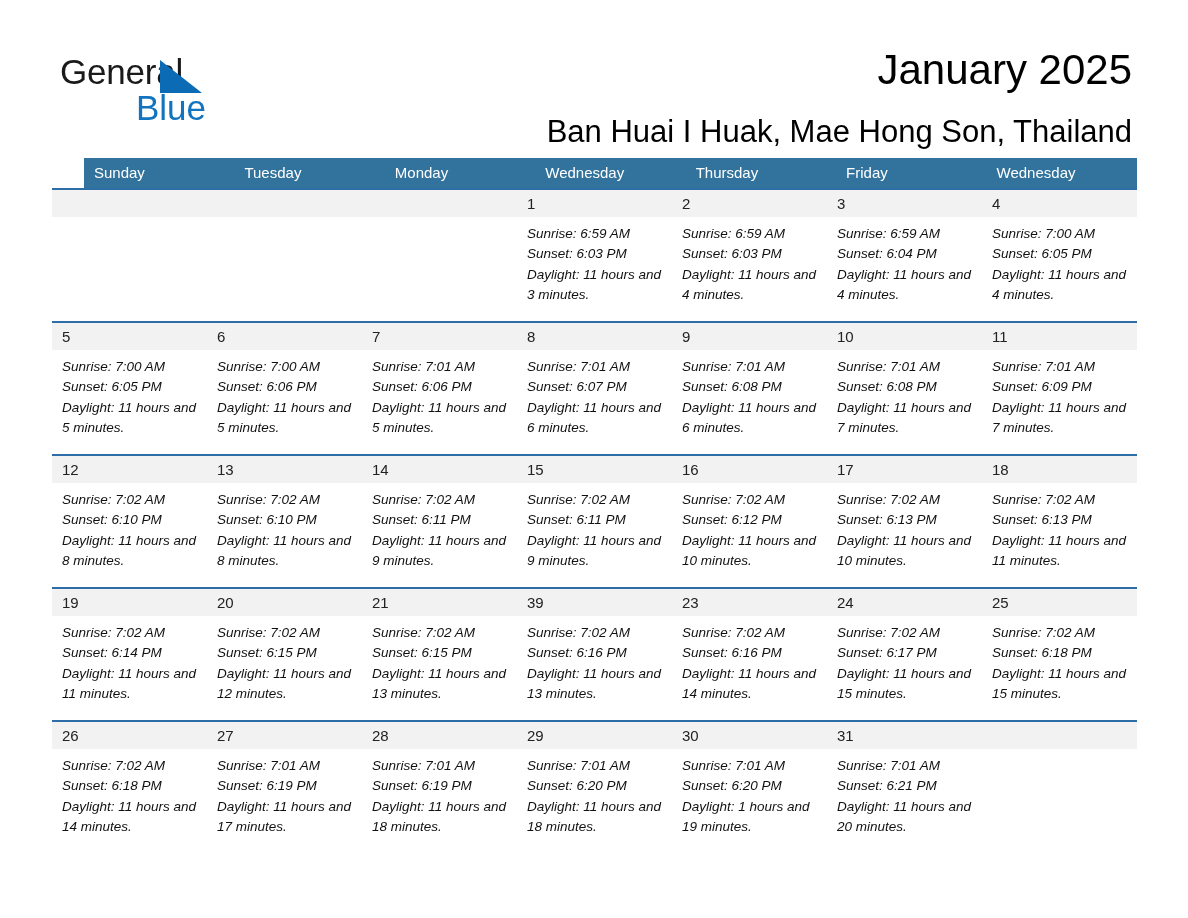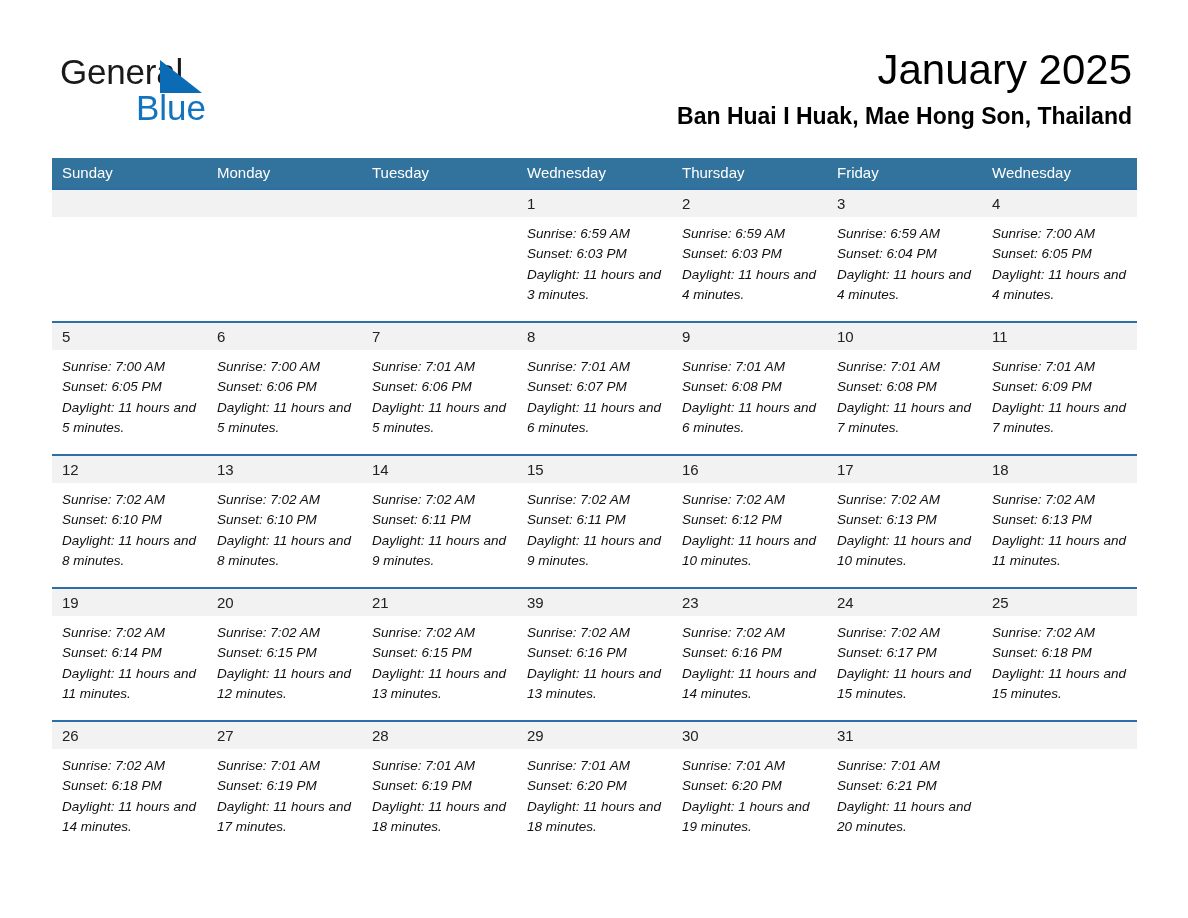--- a/index.html
+++ b/index.html
@@ -72,39 +72,40 @@
     text-align: right;
   }
   .month-title {
     font-size: 42px;
     line-height: 52px;
     font-weight: 400;
     color: #000000;
     white-space: nowrap;
   }
   .location-title {
-    font-size: 23px;
+    font-size: 31px;
     line-height: 32px;
-    font-weight: 700;
+    font-weight: 400;
     color: #000000;
     white-space: nowrap;
-    margin-top: 4px;
+    margin-top: 20px;
   }
 
   
   .calendar {
     position: absolute;
     left: 52px;
     top: 158px;
     width: 1085px;
   }
   .weekdays {
     display: flex;
     background: #31739c;
     height: 30px;
+    margin-left: 32px;
   }
   .weekday {
     flex: 1 1 0;
     color: #ffffff;
     font-size: 15px;
     line-height: 30px;
     padding-left: 10px;
     box-sizing: border-box;
     white-space: nowrap;
   }
@@ -168,22 +169,22 @@
       <div class="month-title">January 2025</div>
       <div class="location-title">Ban Huai I Huak, Mae Hong Son, Thailand</div>
     </div>
 
   </div>
 
   <div class="calendar">
 
     <div class="weekdays">
       <div class="weekday">Sunday</div>
+      <div class="weekday">Tuesday</div>
       <div class="weekday">Monday</div>
-      <div class="weekday">Tuesday</div>
       <div class="weekday">Wednesday</div>
       <div class="weekday">Thursday</div>
       <div class="weekday">Friday</div>
       <div class="weekday">Wednesday</div>
     </div>
 
     <div class="week">
       <div class="daycell empty">
         <div class="num-band"><span class="daynum"></span></div>
         <div class="details">

